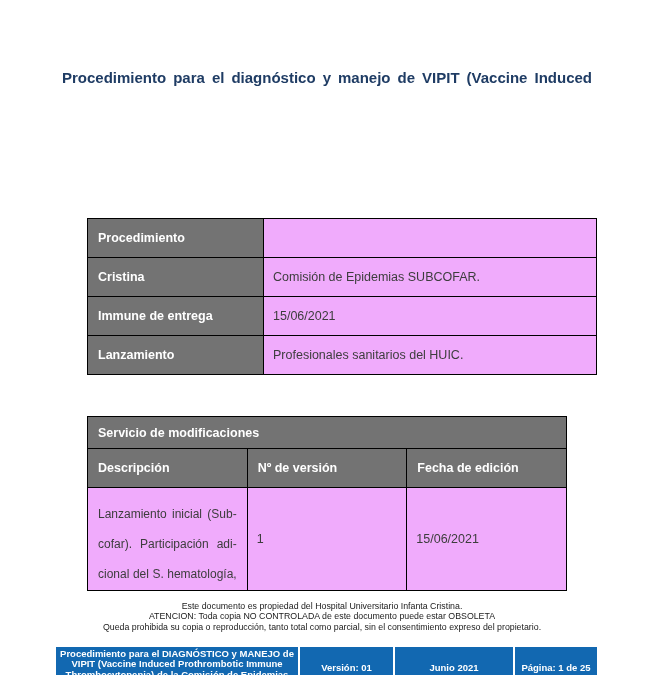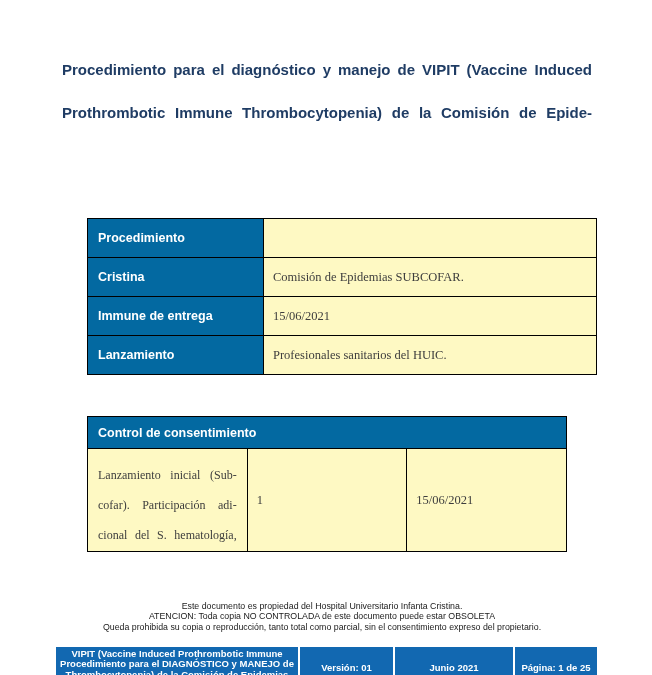--- a/index.html
+++ b/index.html
@@ -9,49 +9,48 @@
     height: 675px;
     background: #ffffff;
     overflow: hidden;
     font-family: "Liberation Sans", "DejaVu Sans", sans-serif;
   }
 
   
   .doc-title {
     position: absolute;
     left: 62px;
-    top: 48px;
+    top: 56px;
     width: 530px;
     color: #1f3c64;
     font-size: 15px;
     font-weight: bold;
     line-height: 43px;
   }
   .title-line { white-space: normal; }
   .title-line.justify { text-align: justify; text-align-last: justify; }
 
   
   table { border-collapse: collapse; table-layout: fixed; }
   td, th { border: 1.6px solid #000000; margin: 0; }
   .blue-cell {
-    background: #0369a1;
+    background: #737373;
     color: #ffffff;
     font-weight: bold;
     font-size: 12.5px;
     text-align: left;
     vertical-align: middle;
     padding: 0 0 0 10px;
   }
   .value-cell {
-    background: #fef9c3;
+    background: #f0abfc;
     color: #3d3d3d;
     font-size: 12.5px;
     vertical-align: middle;
     padding: 0 8px 0 9px;
-    font-family: Liberation Serif, serif;
   }
 
   
   .info-table {
     position: absolute;
     left: 87px;
     top: 218px;
     width: 480px;
   }
   .info-table tr { height: 39px; }
@@ -125,21 +124,20 @@
   .footer-cell.c3 { flex: 0 0 118px; }
   .footer-cell.c4 { flex: 1 1 auto; }
 </style>
 </head>
 <body>
 
 <div class="page">
 
   <div class="doc-title">
     <div class="title-line justify">Procedimiento para el diagnóstico y manejo de VIPIT (Vaccine Induced</div>
-    <div class="title-line justify">Prothrombotic Immune Thrombocytopenia) de la Comisión de Epide-</div>
   </div>
 
   <table class="info-table">
     <tbody>
         <tr>
       <th class="blue-cell col-label">Procedimiento</th>
       <td class="value-cell col-value"></td>
     </tr>
     <tr>
       <th class="blue-cell col-label">Cristina</th>
@@ -152,21 +150,26 @@
     <tr>
       <th class="blue-cell col-label">Lanzamiento</th>
       <td class="value-cell col-value">Profesionales sanitarios del HUIC.</td>
     </tr>
   </tbody>
     </table>
 
   <table class="mods-table">
     <tbody>
         <tr class="row-title">
-      <th class="blue-cell" colspan="3">Control de consentimiento</th>
+      <th class="blue-cell" colspan="3">Servicio de modificaciones</th>
+    </tr>
+    <tr class="row-headers">
+      <th class="blue-cell col-desc">Descripción</th>
+      <th class="blue-cell col-version">Nº de versión</th>
+      <th class="blue-cell col-date">Fecha de edición</th>
     </tr>
     <tr class="row-data">
       <td class="value-cell desc-cell col-desc">
         <div class="desc-line">Lanzamiento inicial (Sub-</div>
         <div class="desc-line">cofar). Participación adi-</div>
         <div class="desc-line">cional del S. hematología,</div>
       </td>
       <td class="value-cell col-version">1</td>
       <td class="value-cell col-date">15/06/2021</td>
     </tr>
@@ -174,22 +177,22 @@
     </table>
 
   <div class="disclaimer">
     <div>Este documento es propiedad del Hospital Universitario Infanta Cristina.</div>
     <div>ATENCION: Toda copia NO CONTROLADA de este documento puede estar OBSOLETA</div>
     <div>Queda prohibida su copia o reproducción, tanto total como parcial, sin el consentimiento expreso del propietario.</div>
   </div>
 
   <div class="footer-bar">
     <div class="footer-cell title-cell">
+      <div>Procedimiento para el DIAGNÓSTICO y MANEJO de</div>
       <div>VIPIT (Vaccine Induced Prothrombotic Immune</div>
-      <div>Procedimiento para el DIAGNÓSTICO y MANEJO de</div>
       <div>Thrombocytopenia) de la Comisión de Epidemias</div>
     </div>
     <div class="footer-sep"></div>
     <div class="footer-cell c2">Versión: 01</div>
     <div class="footer-sep"></div>
     <div class="footer-cell c3">Junio 2021</div>
     <div class="footer-sep"></div>
     <div class="footer-cell c4">Página: 1 de 25</div>
   </div>
 

